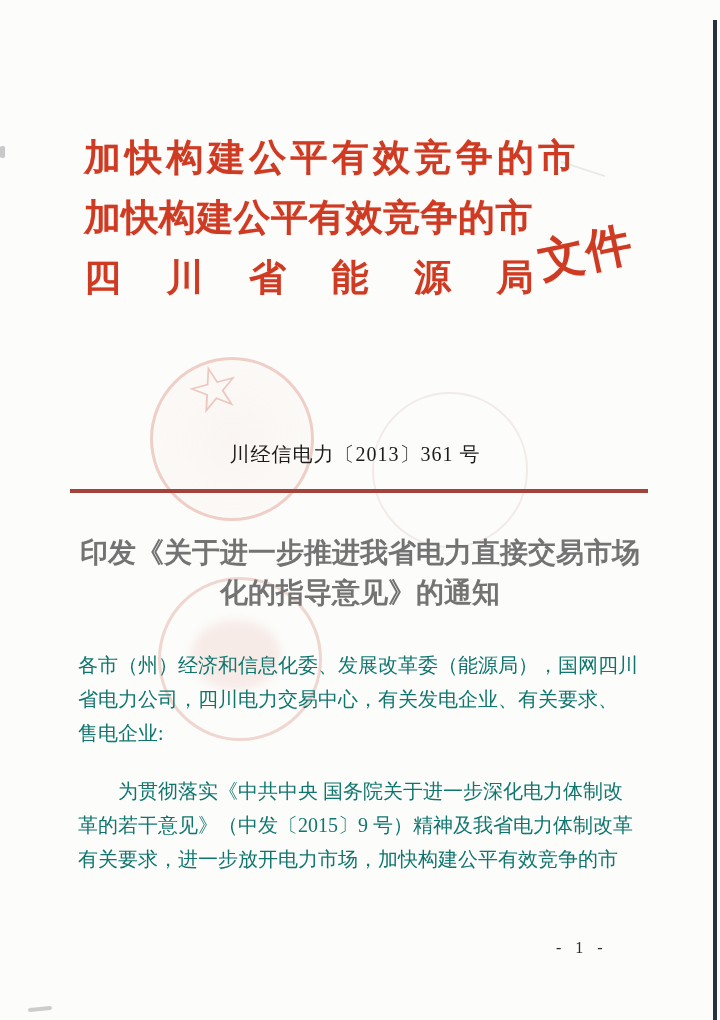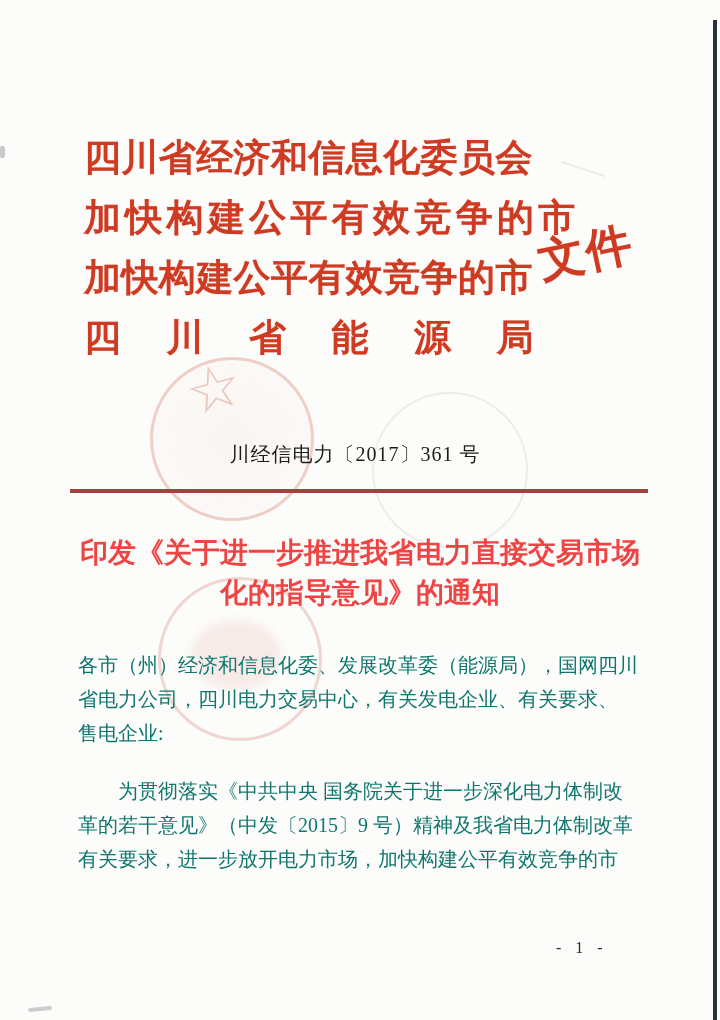--- a/index.html
+++ b/index.html
@@ -123,21 +123,21 @@
 
   .title {
     position: absolute;
     left: 40px;
     top: 533px;
     width: 640px;
     text-align: center;
     font-size: 28px;
     font-weight: 700;
     line-height: 40px;
-    color: #ef4444;
+    color: #737373;
     z-index: 2;
   }
 
   .body-text {
     position: absolute;
     left: 78px;
     top: 648px;
     width: 575px;
     font-size: 20px;
     line-height: 34px;
@@ -190,29 +190,28 @@
   <div class="edge-line"></div>
 
   <div class="seal seal-1"></div>
   <div class="seal-star">☆</div>
   <div class="seal seal-2"></div>
   <div class="seal seal-3">
     <div class="seal-blob"></div>
   </div>
 
   <div class="agency">
-    <div class="agency-line ls-tight">四川省经济和信息化委员会</div>
     <div class="agency-line ls-medium">加快构建公平有效竞争的市</div>
     <div class="agency-line ls-tight">加快构建公平有效竞争的市</div>
     <div class="agency-line ls-wide">四川省能源局</div>
   </div>
 
   <div class="doc-type">文件</div>
 
-  <div class="doc-number">川经信电力〔2017〕361 号</div>
+  <div class="doc-number">川经信电力〔2013〕361 号</div>
 
   <div class="red-rule"></div>
 
   <div class="title">
     <div>印发《关于进一步推进我省电力直接交易市场</div>
     <div>化的指导意见》的通知</div>
   </div>
 
   <div class="body-text">
     <div class="para">

